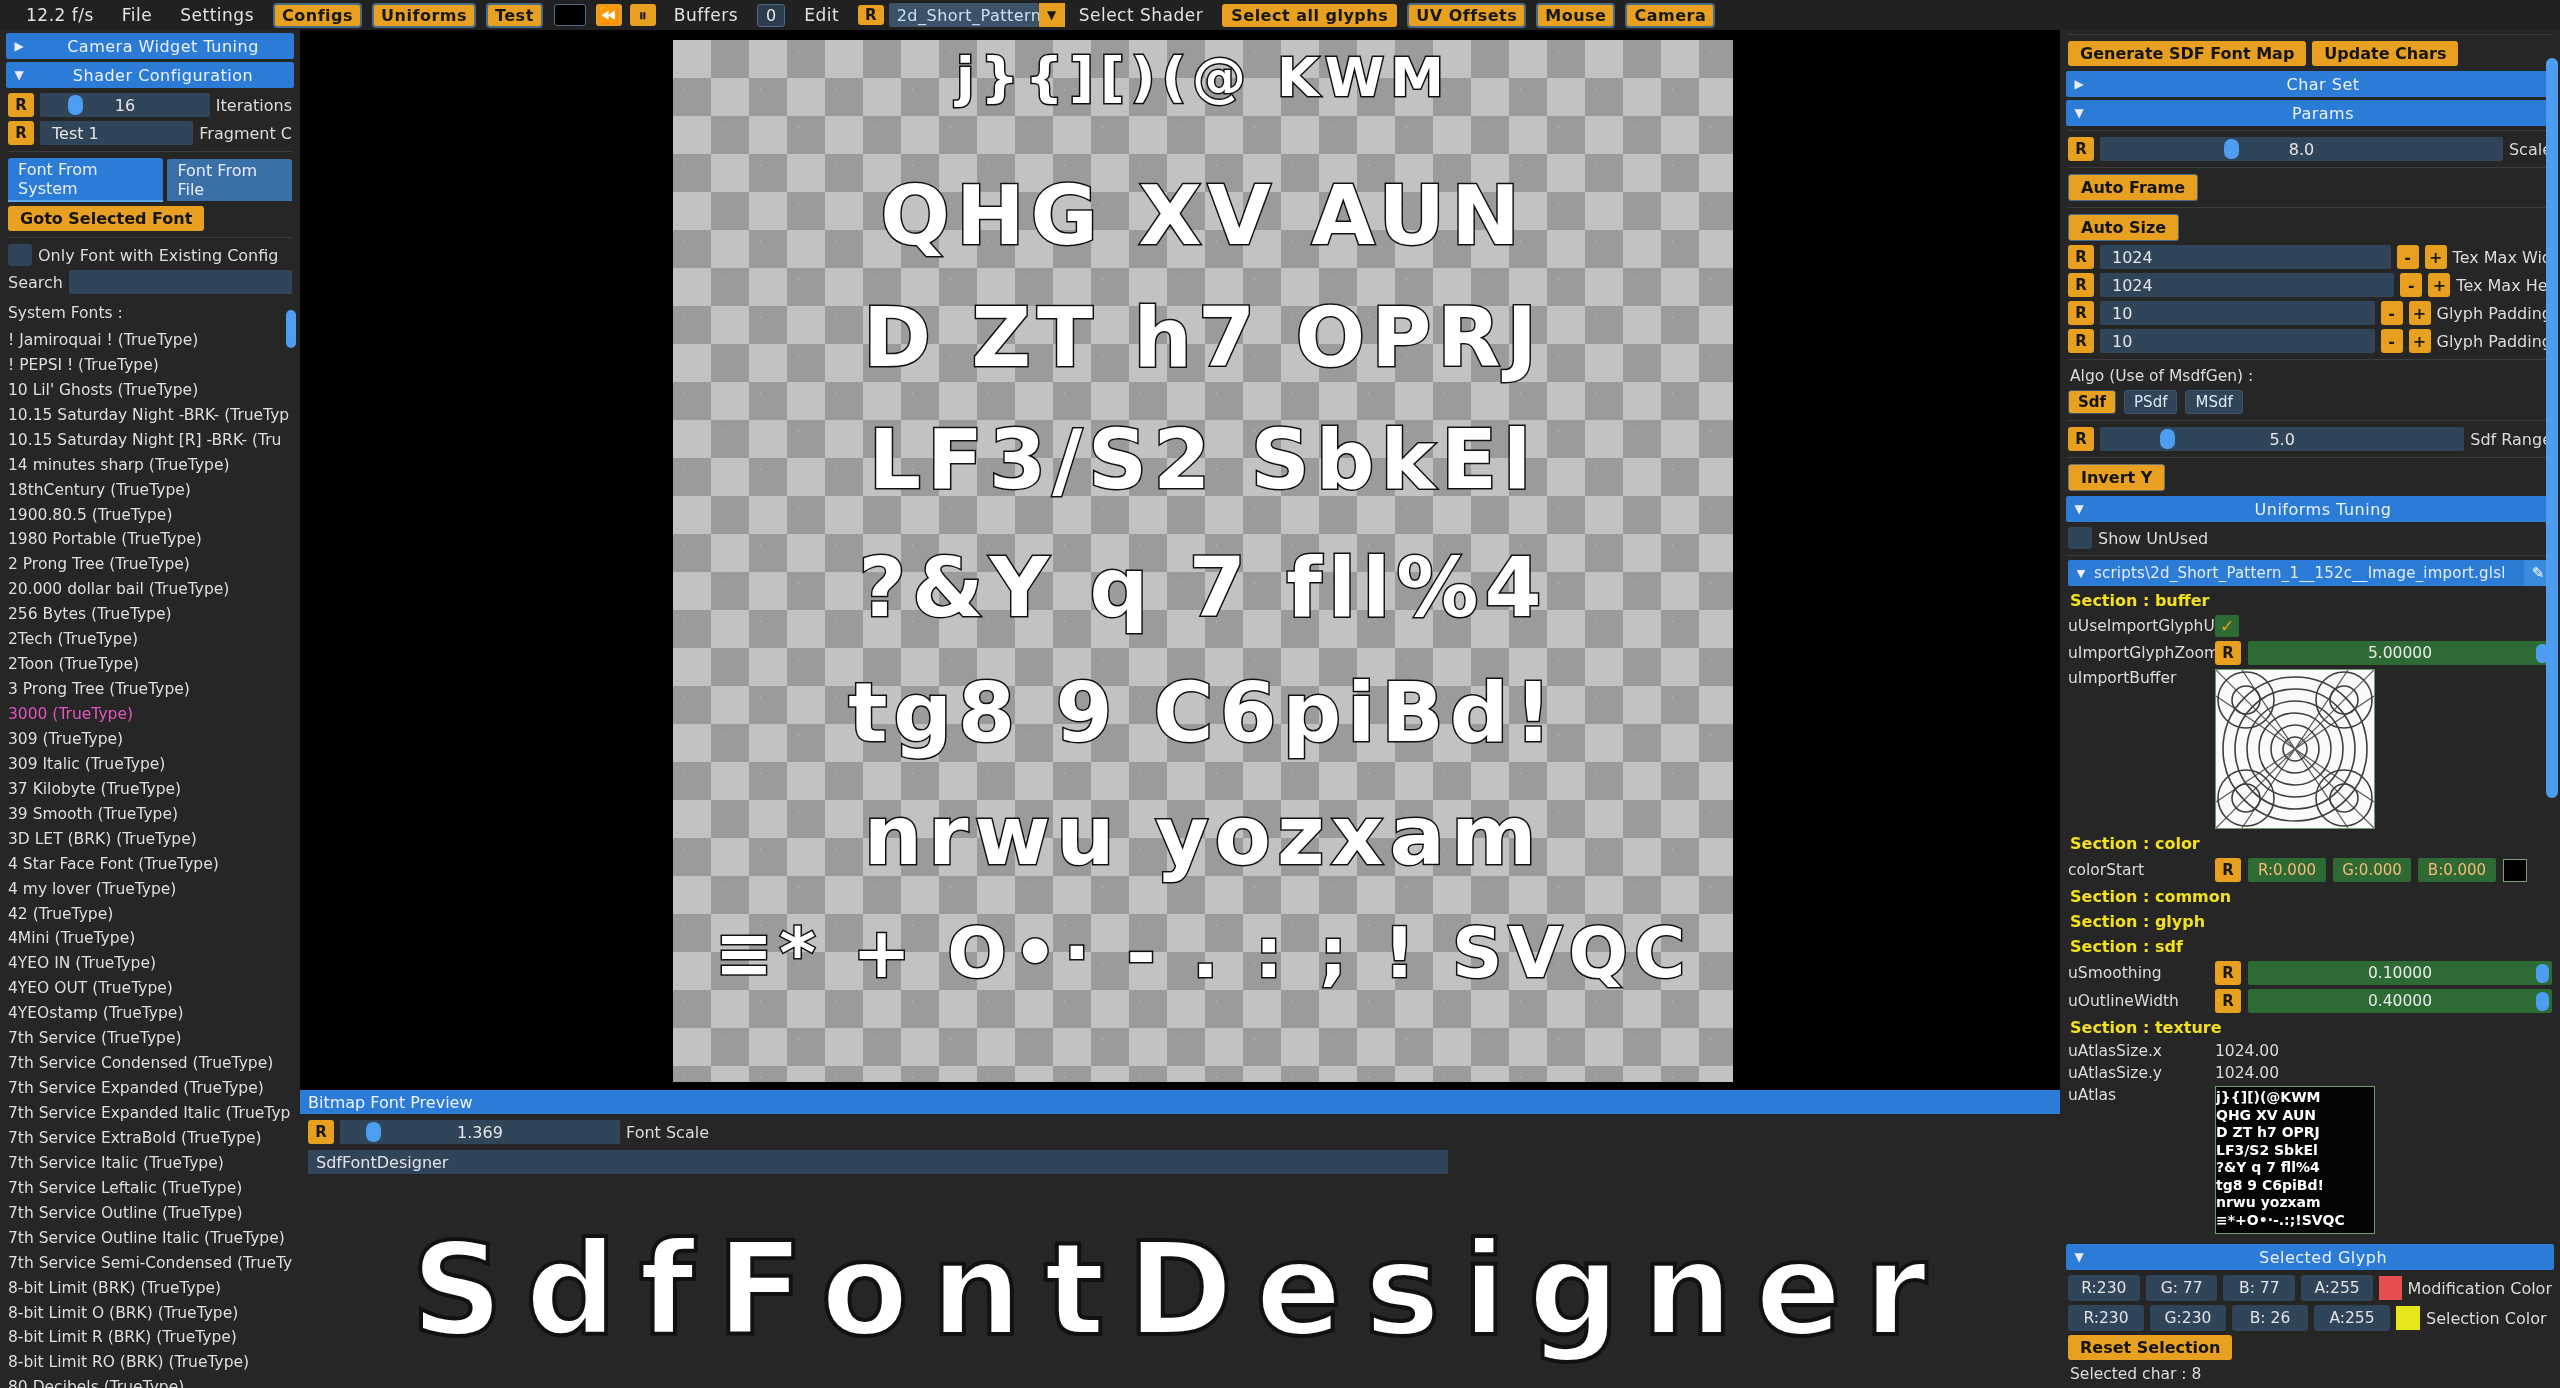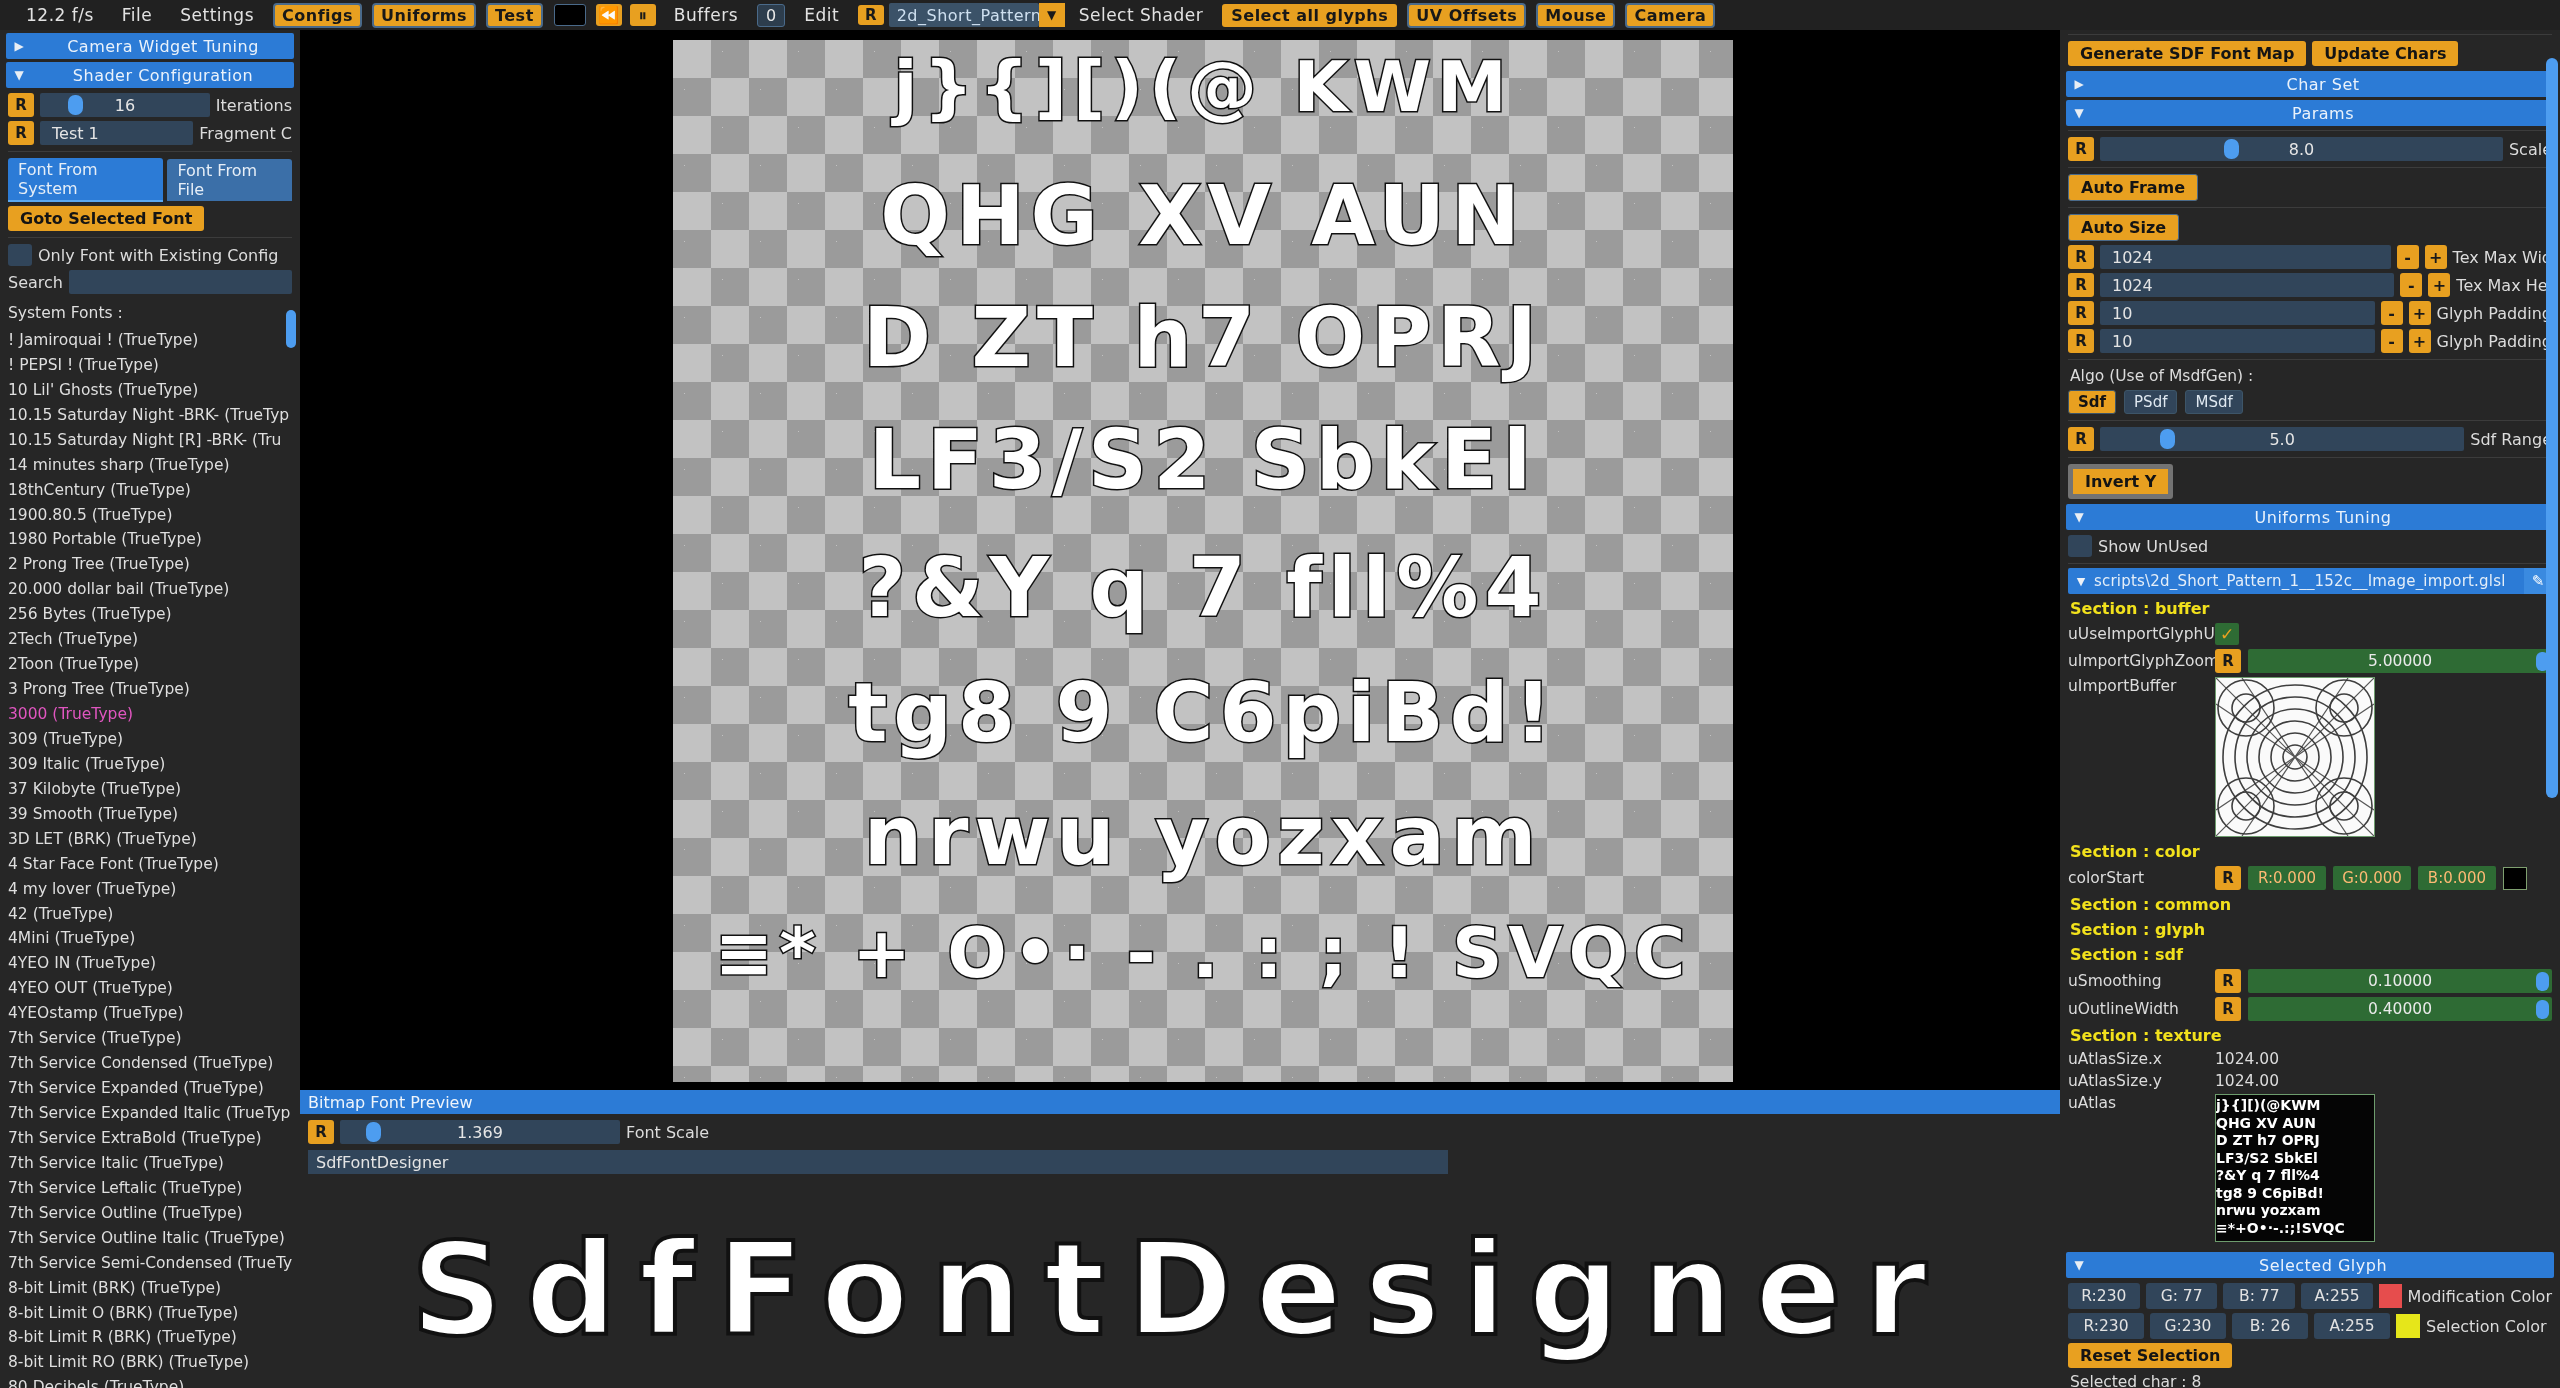--- a/index.html
+++ b/index.html
@@ -354,21 +354,21 @@
       <div class="fontitem">8-bit Limit O (BRK) (TrueType)</div>
       <div class="fontitem">8-bit Limit R (BRK) (TrueType)</div>
       <div class="fontitem">8-bit Limit RO (BRK) (TrueType)</div>
       <div class="fontitem">80 Decibels (TrueType)</div>
     </div>
   <div id="lp-scrollbar"></div>
 </div>
 
 <div id="centerarea">
   <div id="checker">
-    <div class="glyphrow" style="top:6px;   font-size:70px;">j}{][)(@ KWM</div>
+    <div class="glyphrow" style="top:6px;   font-size:54px;">j}{][)(@ KWM</div>
     <div class="glyphrow" style="top:128px; font-size:82px;">QHG XV AUN</div>
     <div class="glyphrow" style="top:250px; font-size:82px;">D ZT h7 OPRJ</div>
     <div class="glyphrow" style="top:372px; font-size:82px;">LF3/S2 SbkEl</div>
     <div class="glyphrow" style="top:500px; font-size:82px;">?&amp;Y q 7 fll%4</div>
     <div class="glyphrow" style="top:625px; font-size:82px;">tg8 9 C6piBd!</div>
     <div class="glyphrow" style="top:748px; font-size:82px;">nrwu yozxam</div>
     <div class="glyphrow" style="top:872px; font-size:70px;">≡* + O•· - . : ; ! SVQC</div>
 
   </div>
   <div id="cursor"></div>
@@ -468,21 +468,21 @@
     <span class="rbtn">R</span>
     <span class="slider-field">
       <span class="slider-knob" style="left:60px"></span>
       <span>5.0</span>
     </span>
     <span class="ctrl-label">Sdf Range</span>
   </div>
 
   <div class="divider"></div>
   <div class="rp-row">
-    <span class="orangebtn" style="border:5px solid #737373">Invert Y</span>
+    <span class="orangebtn" style="border:1px solid #737373">Invert Y</span>
   </div>
 
   <div class="collapser">
     <span class="tri">▼</span>
     <span class="ctitle">Uniforms Tuning</span>
   </div>
 
   <div class="rp-row">
     <span class="checkbox"></span>
     <span class="ctrl-label">Show UnUsed</span>

